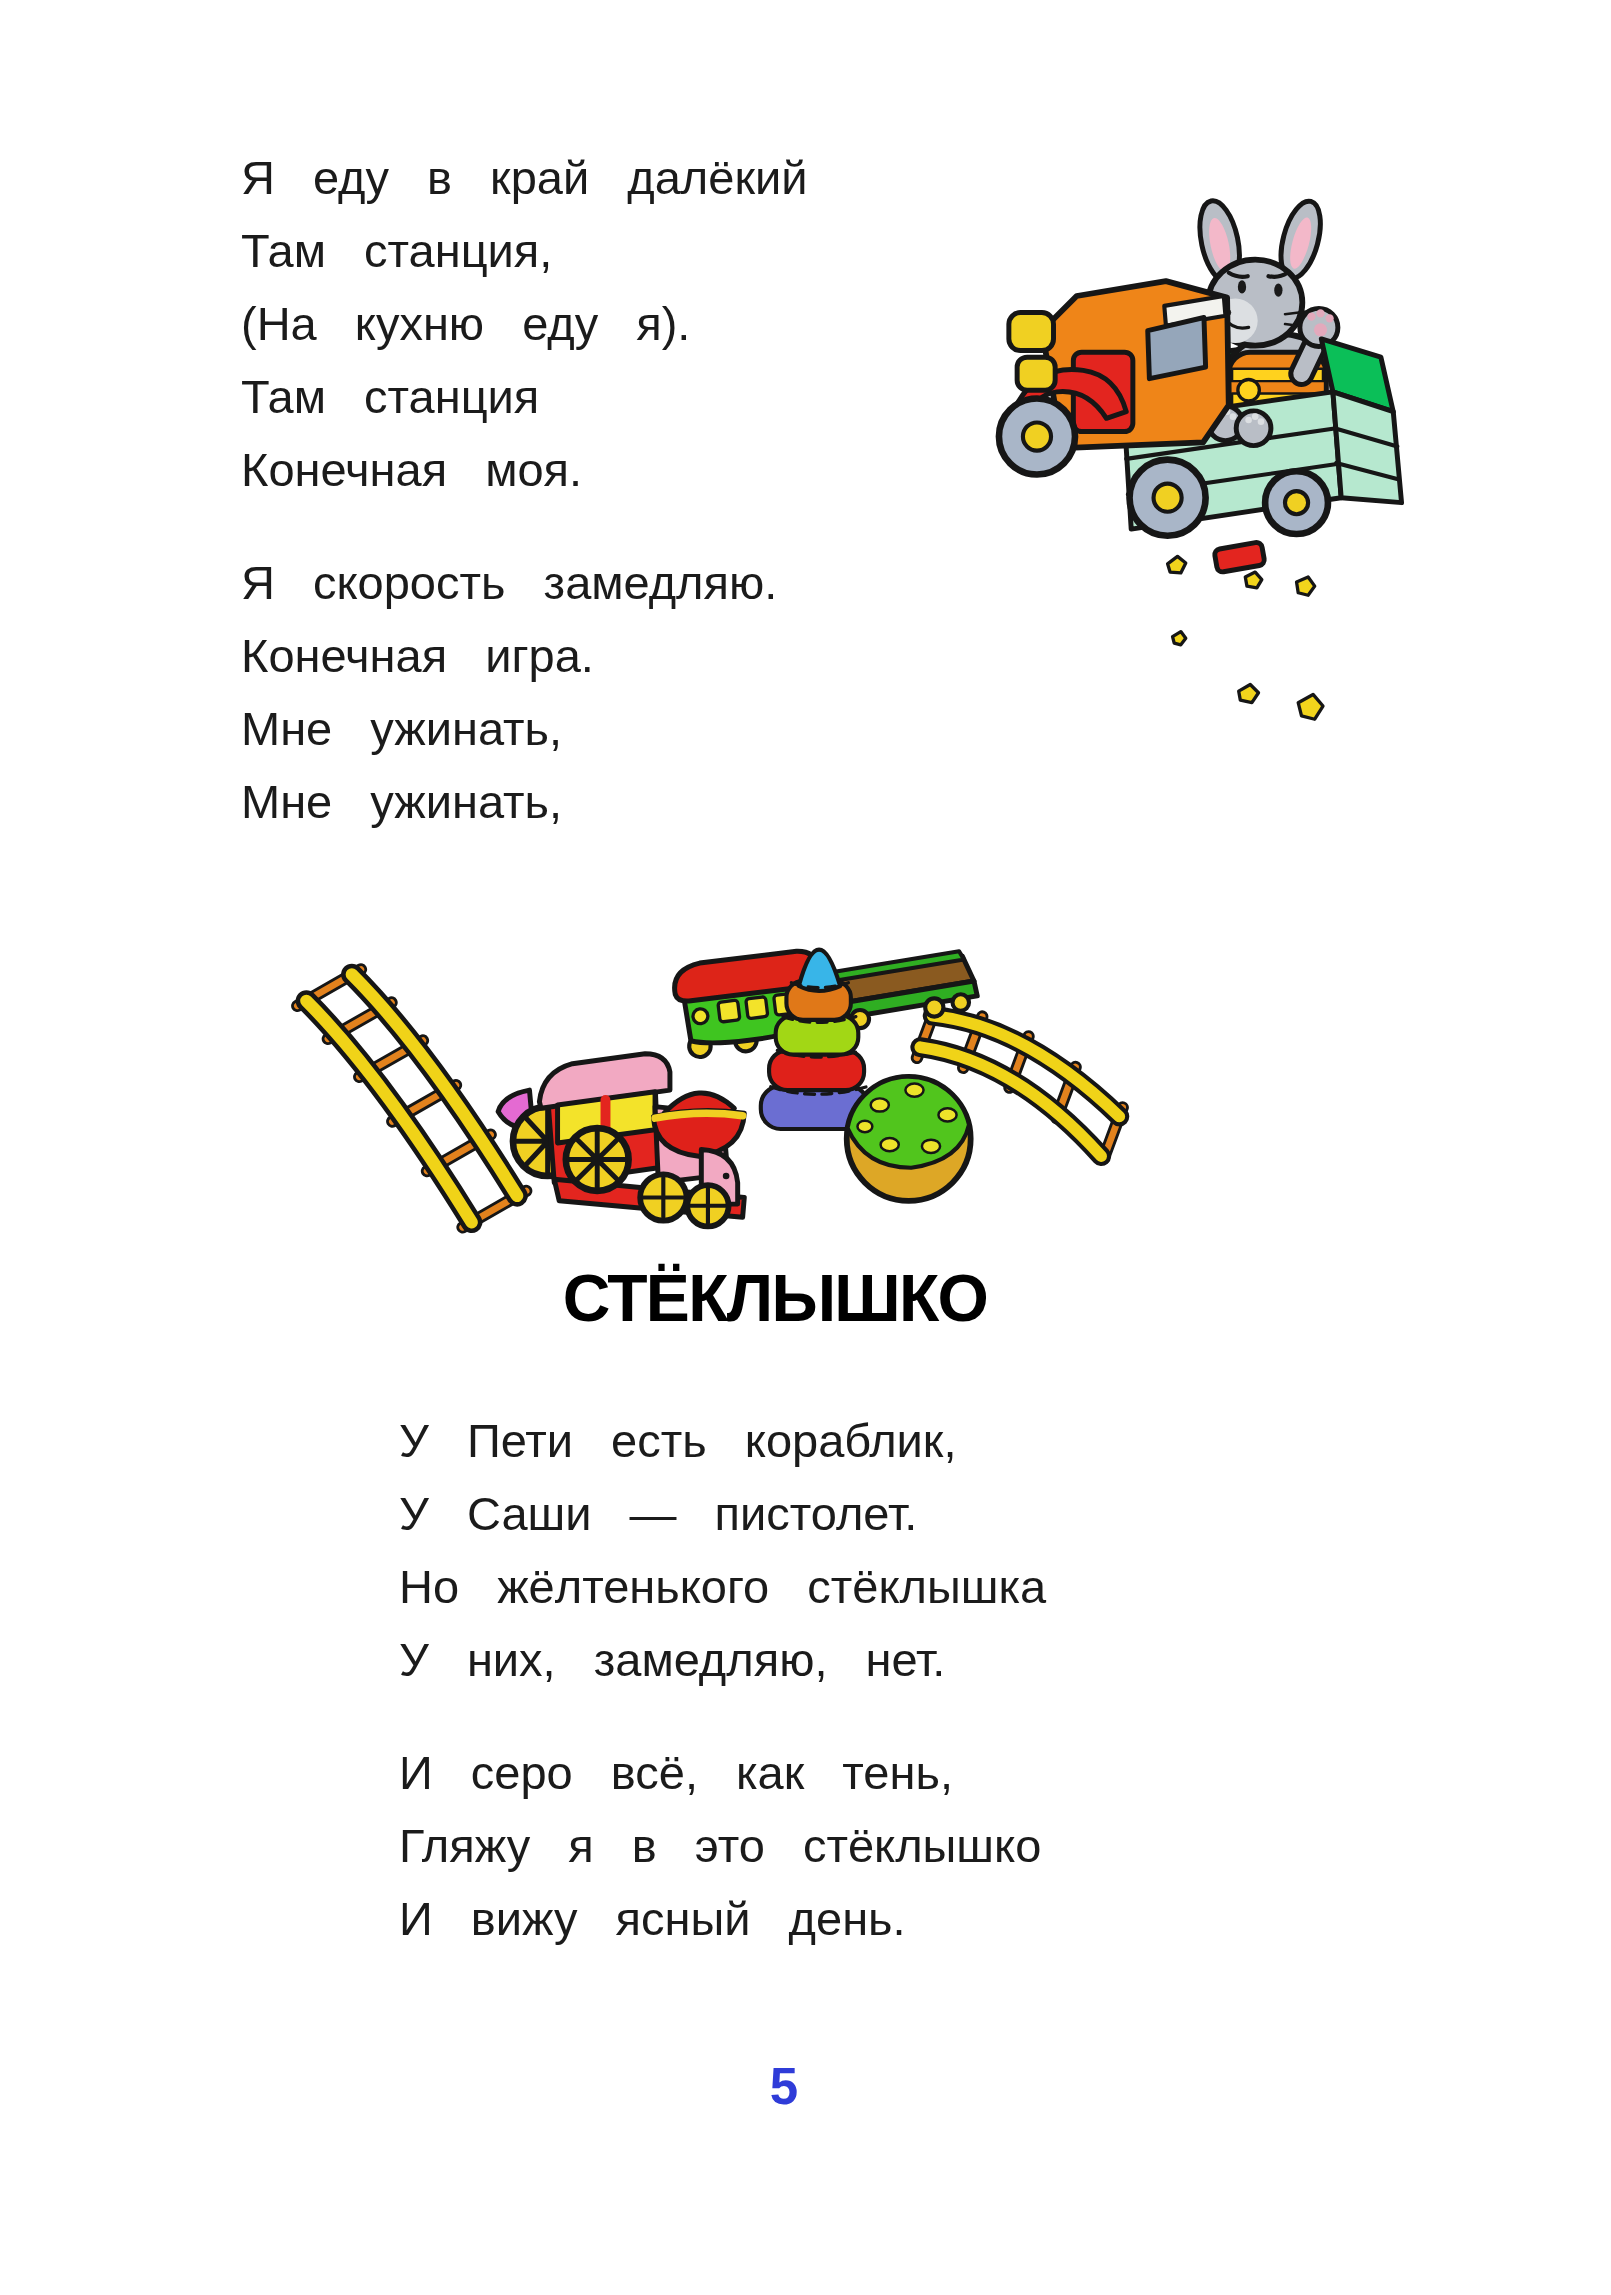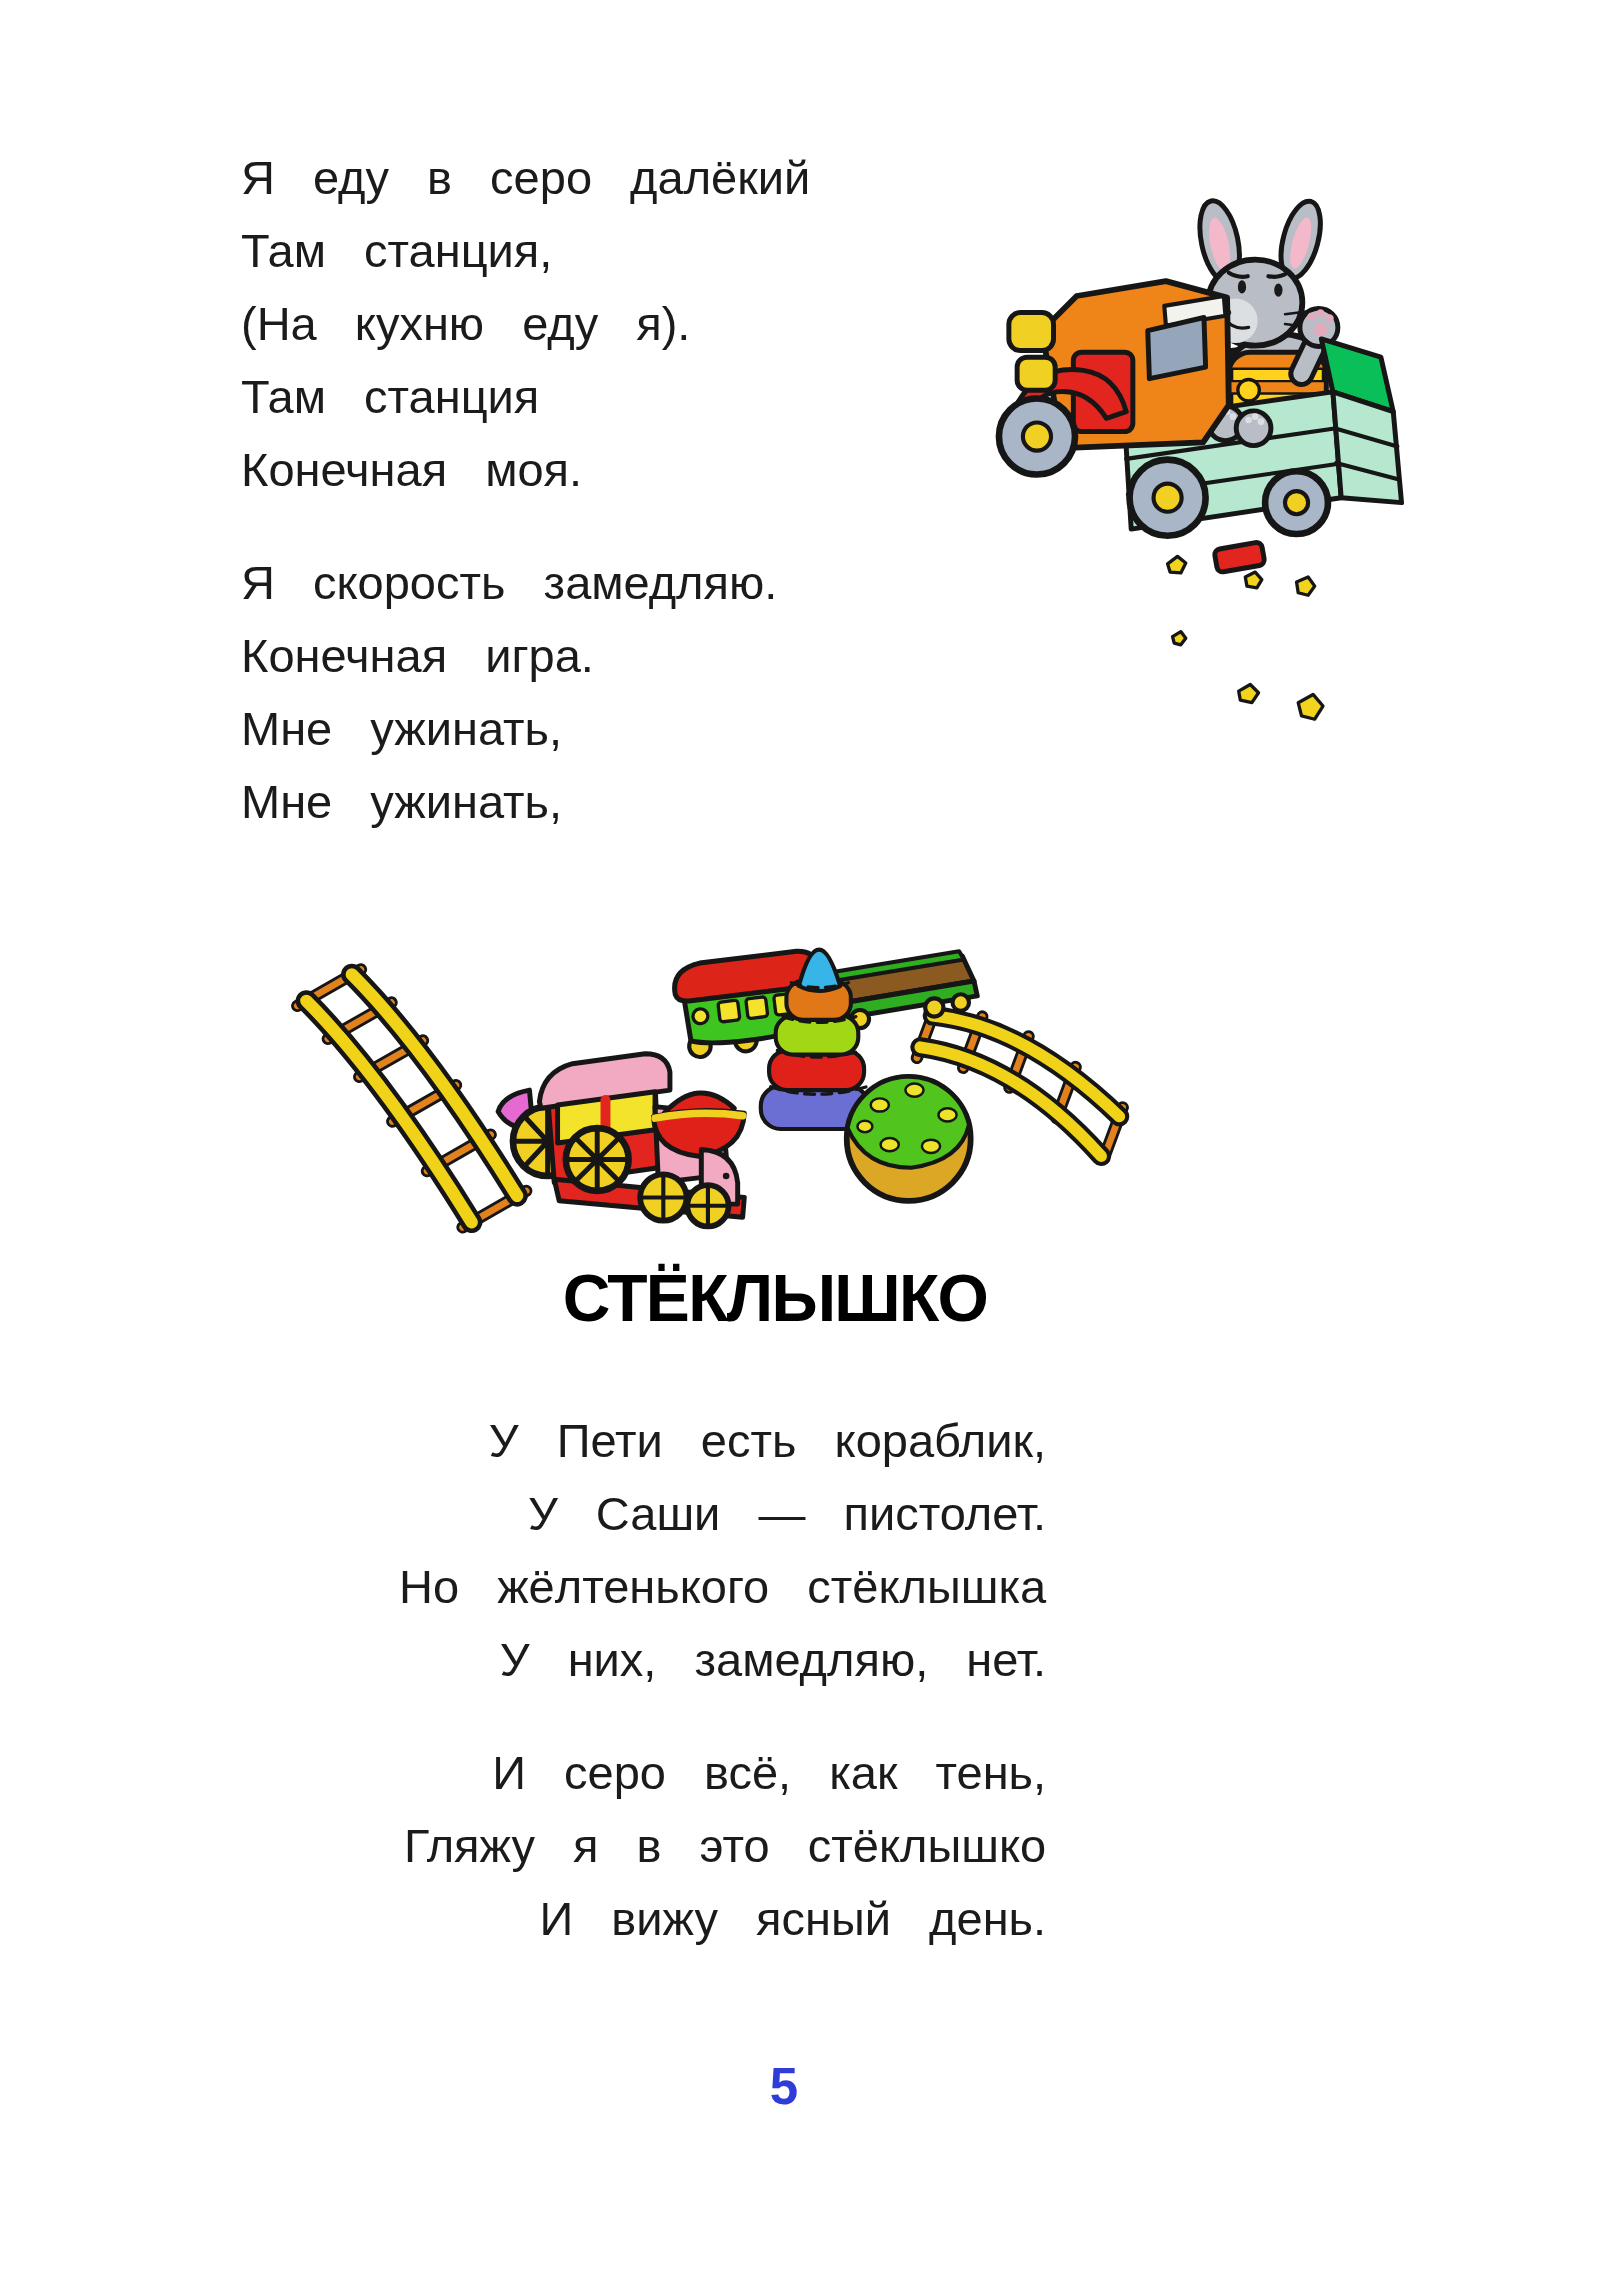--- a/index.html
+++ b/index.html
@@ -14,21 +14,21 @@
   }
   .poem {
     position: absolute;
     font-size: 47px;
     line-height: 73px;
     letter-spacing: 0px;
     word-spacing: 25px;
     white-space: nowrap;
   }
   .poem1 { left: 241px; top: 141px; }
-  .poem2 { left: 399px; top: 1404px; text-align: right; }
+  .poem2 { left: 399px; top: 1404px; }
   .stanza + .stanza { margin-top: 40px; }
   .poem-title {
     position: absolute;
     top: 1260px;
     left: 775px;
     transform: translateX(-50%);
     margin: 0;
     font-size: 66px;
     font-weight: bold;
     letter-spacing: -1.7px;
@@ -49,21 +49,21 @@
   .illu-toys  { left: 281px;  top: 910px; width: 877px; height: 347px; }
   .illu svg { width: 100%; height: 100%; display: block; }
 </style>
 </head>
 <body>
 
 <div class="page">
 
   <section class="poem poem1">
     <div class="stanza">
-        <div class="poem-line">Я еду в серо далёкий</div>
+        <div class="poem-line">Я еду в край далёкий</div>
         <div class="poem-line">Там станция,</div>
         <div class="poem-line">(На кухню еду я).</div>
         <div class="poem-line">Там станция</div>
         <div class="poem-line">Конечная моя.</div>
       </div>
     <div class="stanza">
         <div class="poem-line">Я скорость замедляю.</div>
         <div class="poem-line">Конечная игра.</div>
         <div class="poem-line">Мне ужинать,</div>
         <div class="poem-line">Мне ужинать,</div>

